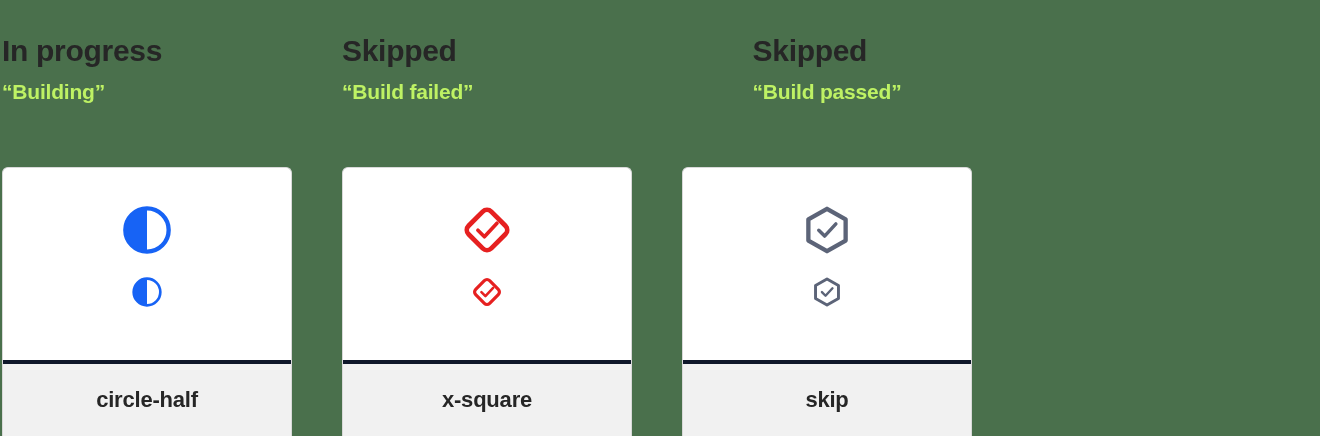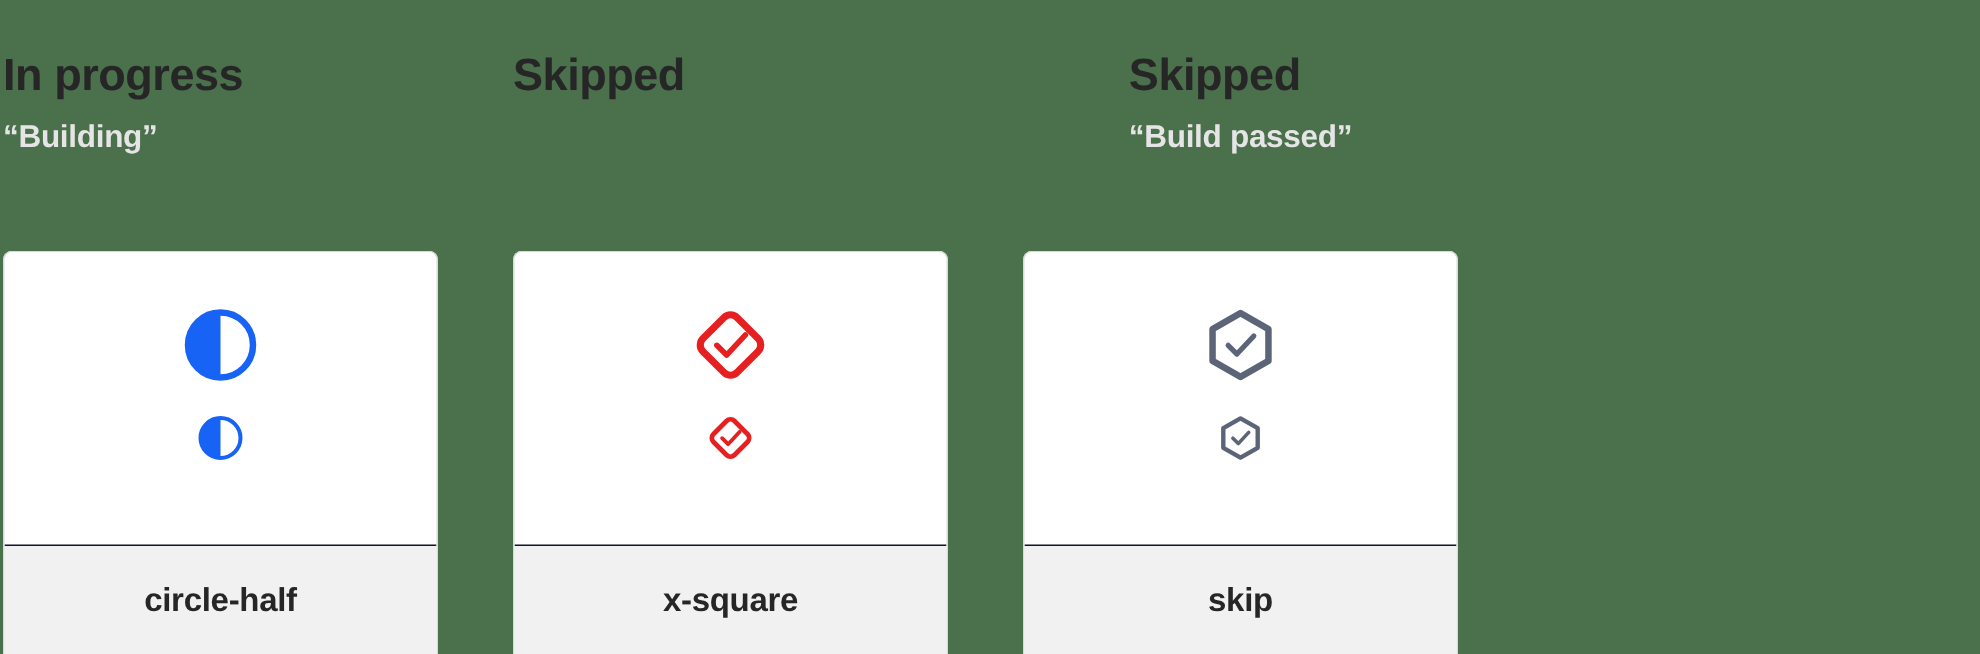--- a/index.html
+++ b/index.html
@@ -42,21 +42,21 @@
     font-weight: bold;
     color: #262626;
     line-height: 1.1;
     letter-spacing: -0.3px;
     white-space: nowrap;
   }
   .col-sub {
     margin-top: 13px;
     font-size: 21px;
     font-weight: bold;
-    color: #e5e5e5;
+    color: #bef264;
     line-height: 1.1;
     letter-spacing: -0.2px;
     white-space: nowrap;
   }
 
   .card {
     width: 290px;
     height: 269px;
     background: #ffffff;
     border: 1px solid #d9d9d9;
@@ -82,21 +82,21 @@
   }
   .icon-small {
     width: 32px;
     height: 32px;
     display: block;
     margin-top: 20px;
   }
   .card-footer {
     height: 72px;
     background: #f1f1f1;
-    border-top: 1px solid #0f172a;
+    border-top: 4px solid #0f172a;
     display: flex;
     align-items: center;
     justify-content: center;
   }
   .card-footer-label {
     font-size: 22px;
     font-weight: bold;
     color: #262626;
     letter-spacing: -0.2px;
   }
@@ -125,20 +125,21 @@
       <div class="card-footer">
         <span class="card-footer-label">circle-half</span>
       </div>
     </div>
   </div>
 
 
   <div class="column">
     <div class="col-head">
       <div class="col-title">Skipped</div>
+      <div class="col-sub">“Build failed”</div>
     </div>
     <div class="card">
       <div class="card-body">
         <svg class="icon-big" viewBox="0 0 24 24">
           <g transform="rotate(45 12 12)">
             <rect x="4.6" y="4.6" width="14.8" height="14.8" rx="2.8" ry="2.8" fill="none" stroke="#e62020" stroke-width="2.2"></rect>
           </g>
           <path d="M7.8 12.1 L10.8 15.1 L16.6 8.9" fill="none" stroke="#e62020" stroke-width="1.7" stroke-linecap="round" stroke-linejoin="round"></path>
         </svg>
         <svg class="icon-small" viewBox="0 0 24 24">

